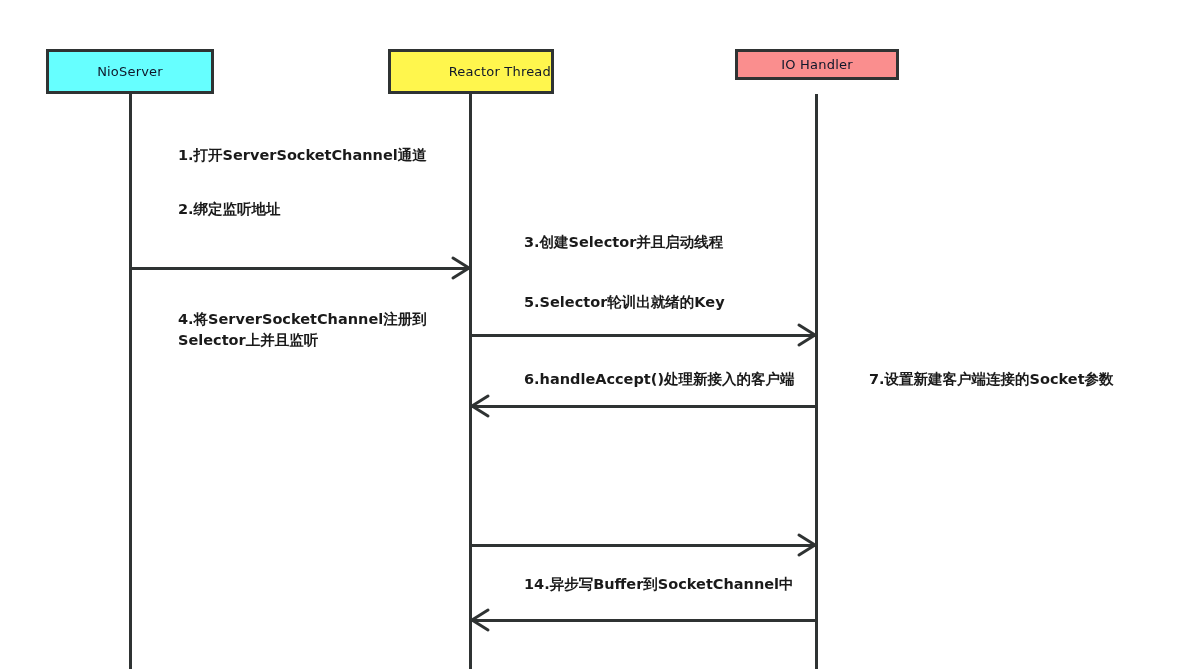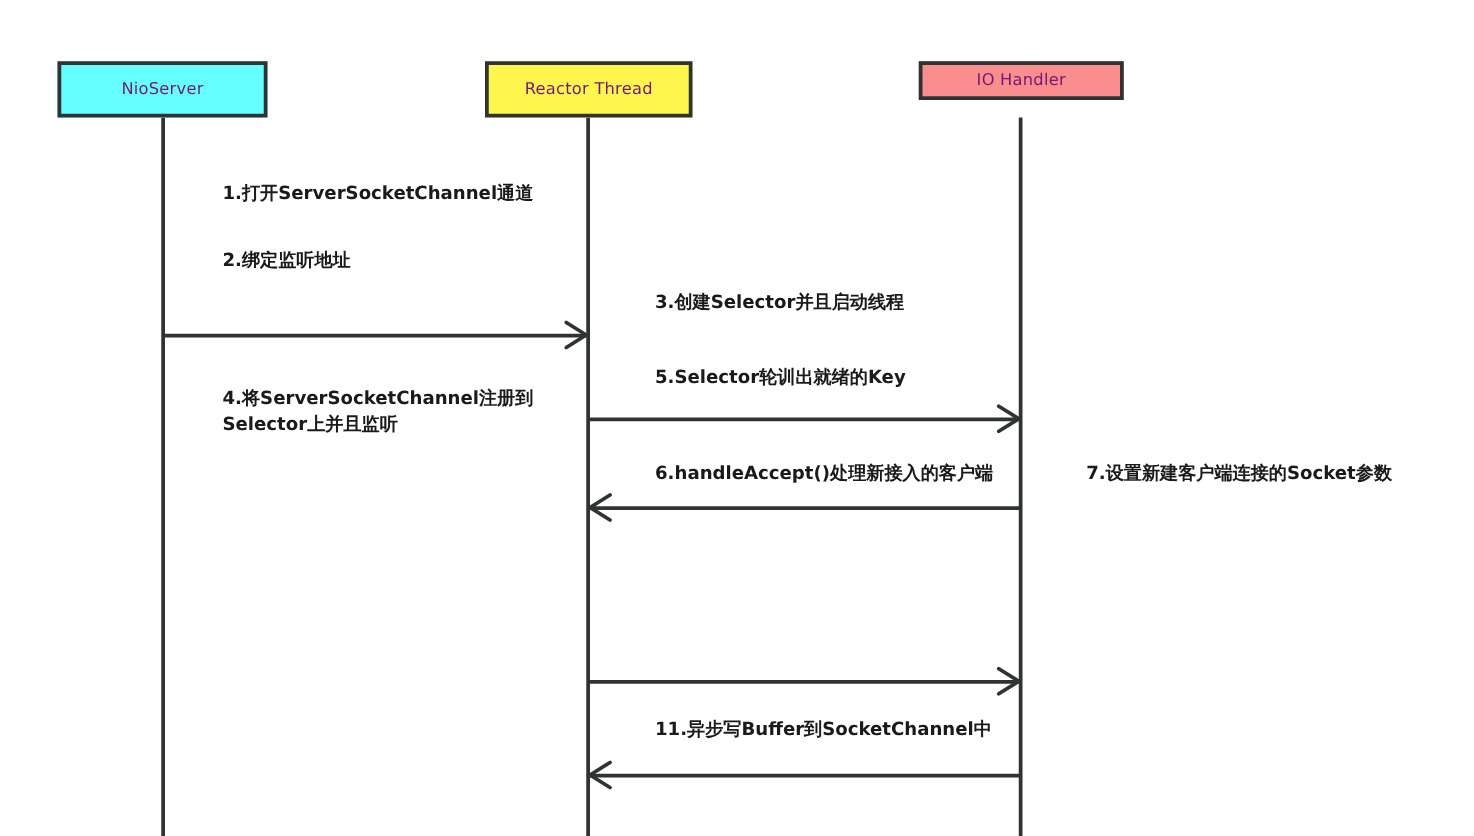--- a/index.html
+++ b/index.html
@@ -22,21 +22,21 @@
   
   .participant {
     position: absolute;
     box-sizing: border-box;
     border: 3px solid #2f3333;
     display: flex;
     align-items: center;
     justify-content: center;
     font-size: 13px;
     font-weight: 400;
-    color: #701a75;
+    color: #0f172a;
     letter-spacing: 0.2px;
     font-family: "DejaVu Sans", "Liberation Sans", sans-serif;
   }
 
   
   .lifeline {
     position: absolute;
     width: 3px;
     background: #2f3333;
   }
@@ -76,21 +76,21 @@
 <div id="canvas">
 
   <div class="lifeline" style="left:129px; top:94px; height:575px;"></div>
   <div class="lifeline" style="left:469px; top:94px; height:575px;"></div>
   <div class="lifeline" style="left:815px; top:94px; height:575px;"></div>
 
   <div class="participant" style="left:46px; top:49px; width:168px; height:45px; background:#66ffff;">
     <span>NioServer</span>
   </div>
 
-  <div class="participant" style="left:388px; top:49px; width:166px; height:45px; background:#fff64d;">
+  <div class="participant" style="left:388px; top:49px; width:166px; height:45px; background:#fff64d;justify-content:flex-end;">
     <span>Reactor Thread</span>
   </div>
 
   <div class="participant" style="left:735px; top:49px; width:164px; height:31px; background:#fa8e8e;">
     <span>IO Handler</span>
   </div>
 
   <div class="msg-line" style="left:131px; top:267px; width:338px;"></div>
   <div class="arrowhead" style="left:451px; top:257px;">
     <svg width="20" height="22" viewBox="0 0 20 22">
@@ -137,15 +137,15 @@
 
   <div class="msg-label" style="left:502px; top:292px;">5.Selector轮训出就绪的Key</div>
 
   <div class="msg-label" style="left:502px; top:369px;">6.handleAccept()处理新接入的客户端</div>
 
   <div class="msg-label" style="left:847px; top:369px;">7.设置新建客户端连接的Socket参数</div>
 
 
 
 
-  <div class="msg-label" style="left:502px; top:574px;">11.异步写Buffer到SocketChannel中</div>
+  <div class="msg-label" style="left:502px; top:574px;">14.异步写Buffer到SocketChannel中</div>
 
 </div>
 
 </body></html>

